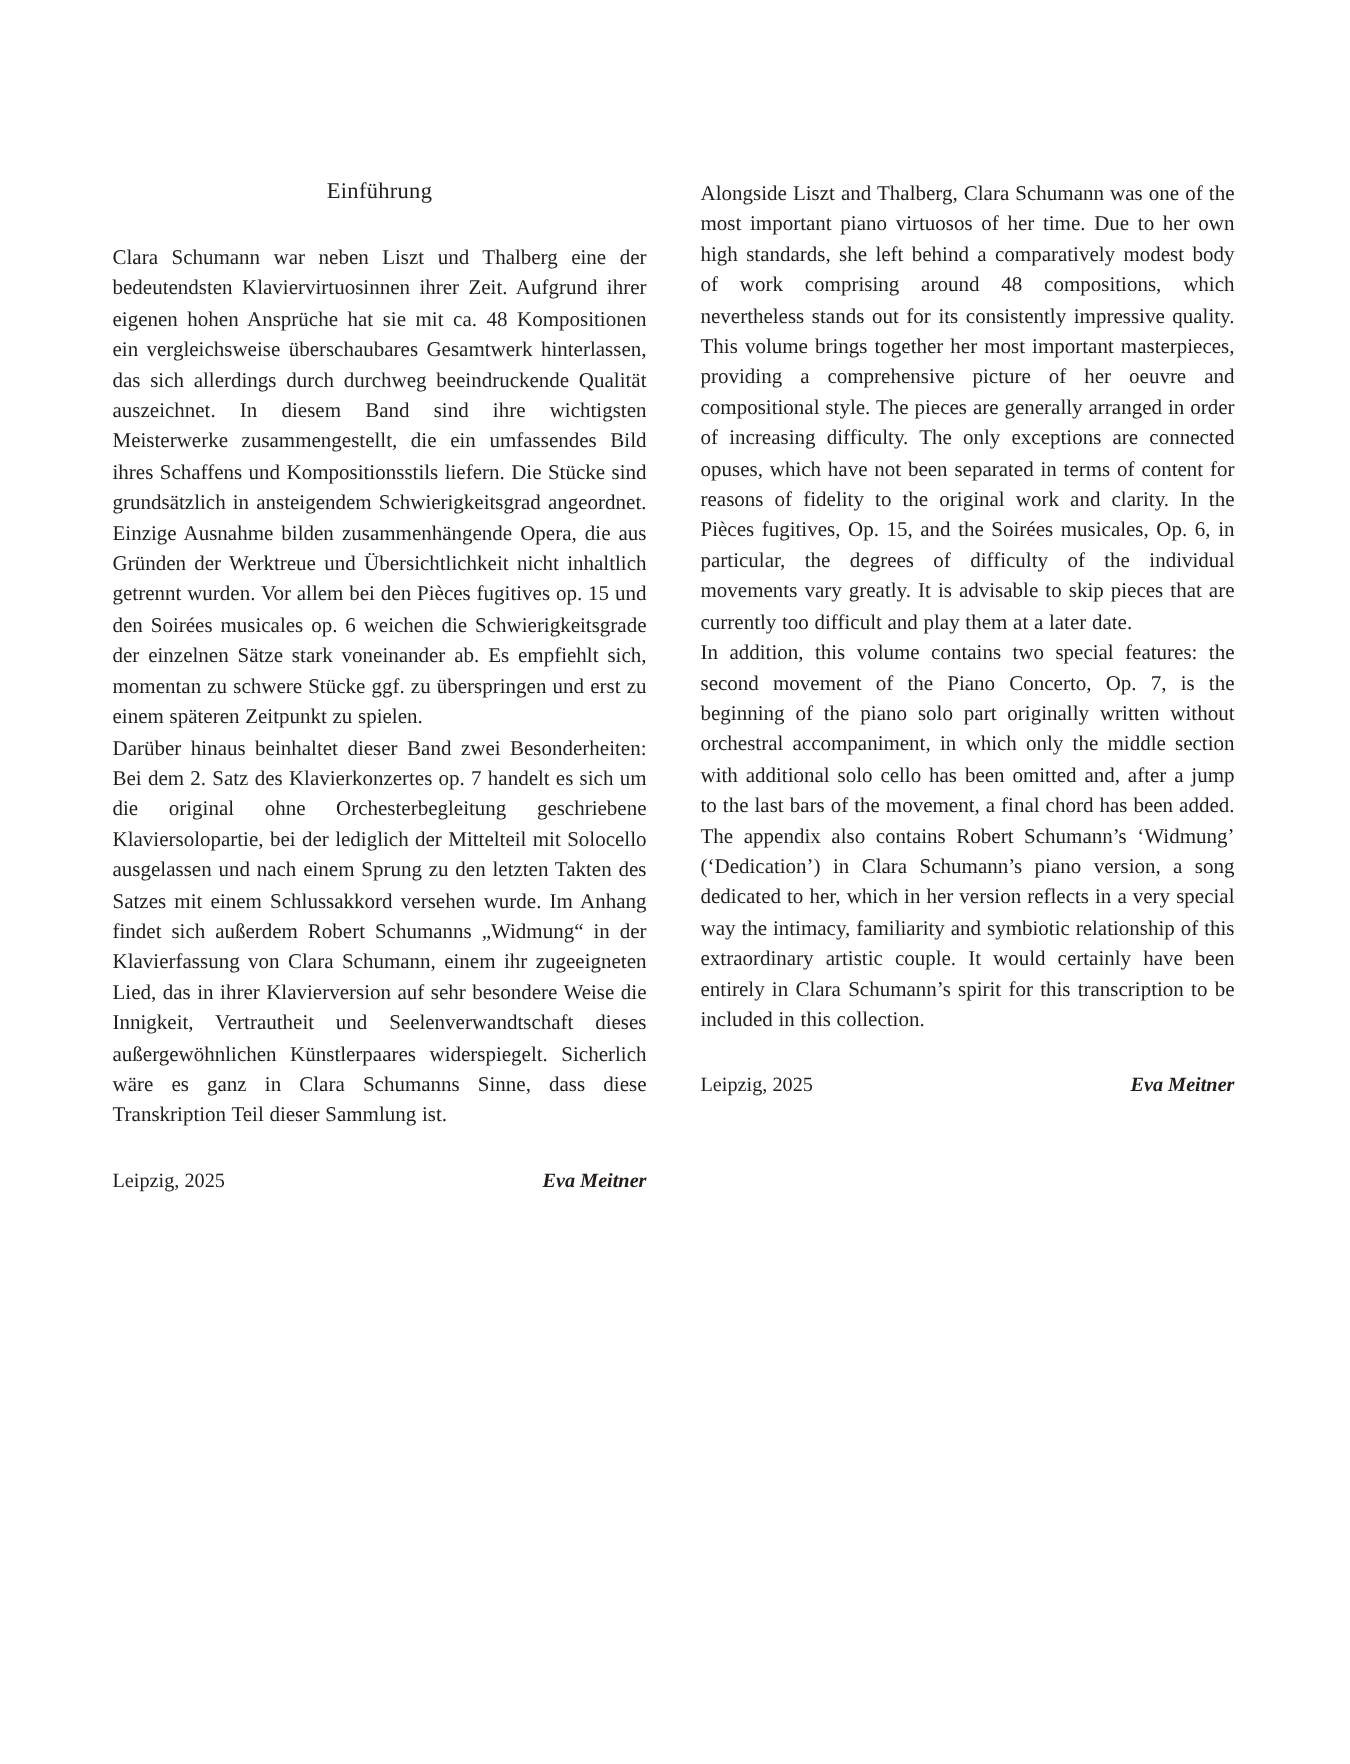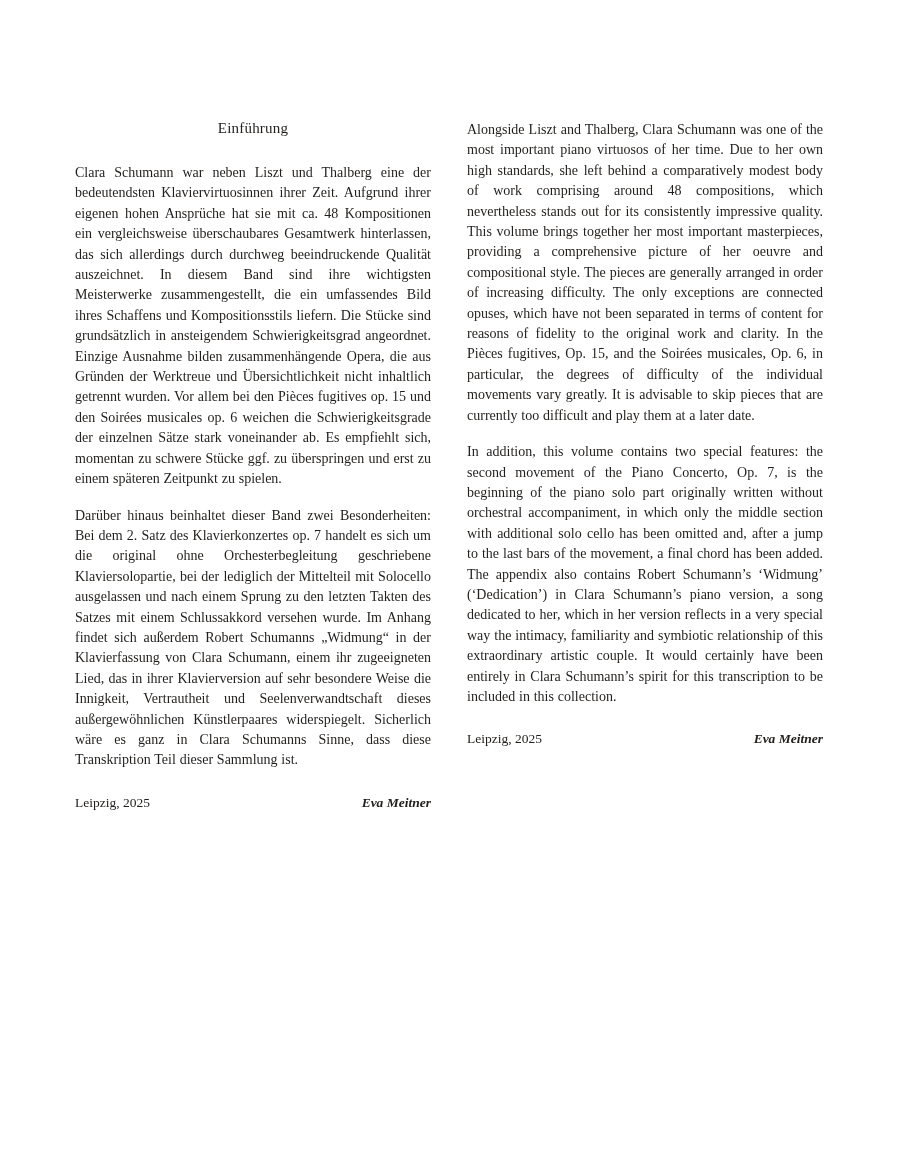--- a/index.html
+++ b/index.html
@@ -37,21 +37,20 @@
   .col p {
     font-size: 14px;
     line-height: 20.4px;
     text-align: justify;
     margin: 0;
     hyphens: auto;
     -webkit-hyphens: auto;
     word-spacing: 0.3px;
   }
   .col p + p {
-    margin-top: 16px;
   }
   .col .em {
   }
   .signoff {
     margin-top: 24px;
     display: flex;
     justify-content: space-between;
     align-items: center;
     font-size: 13.5px;
   }

